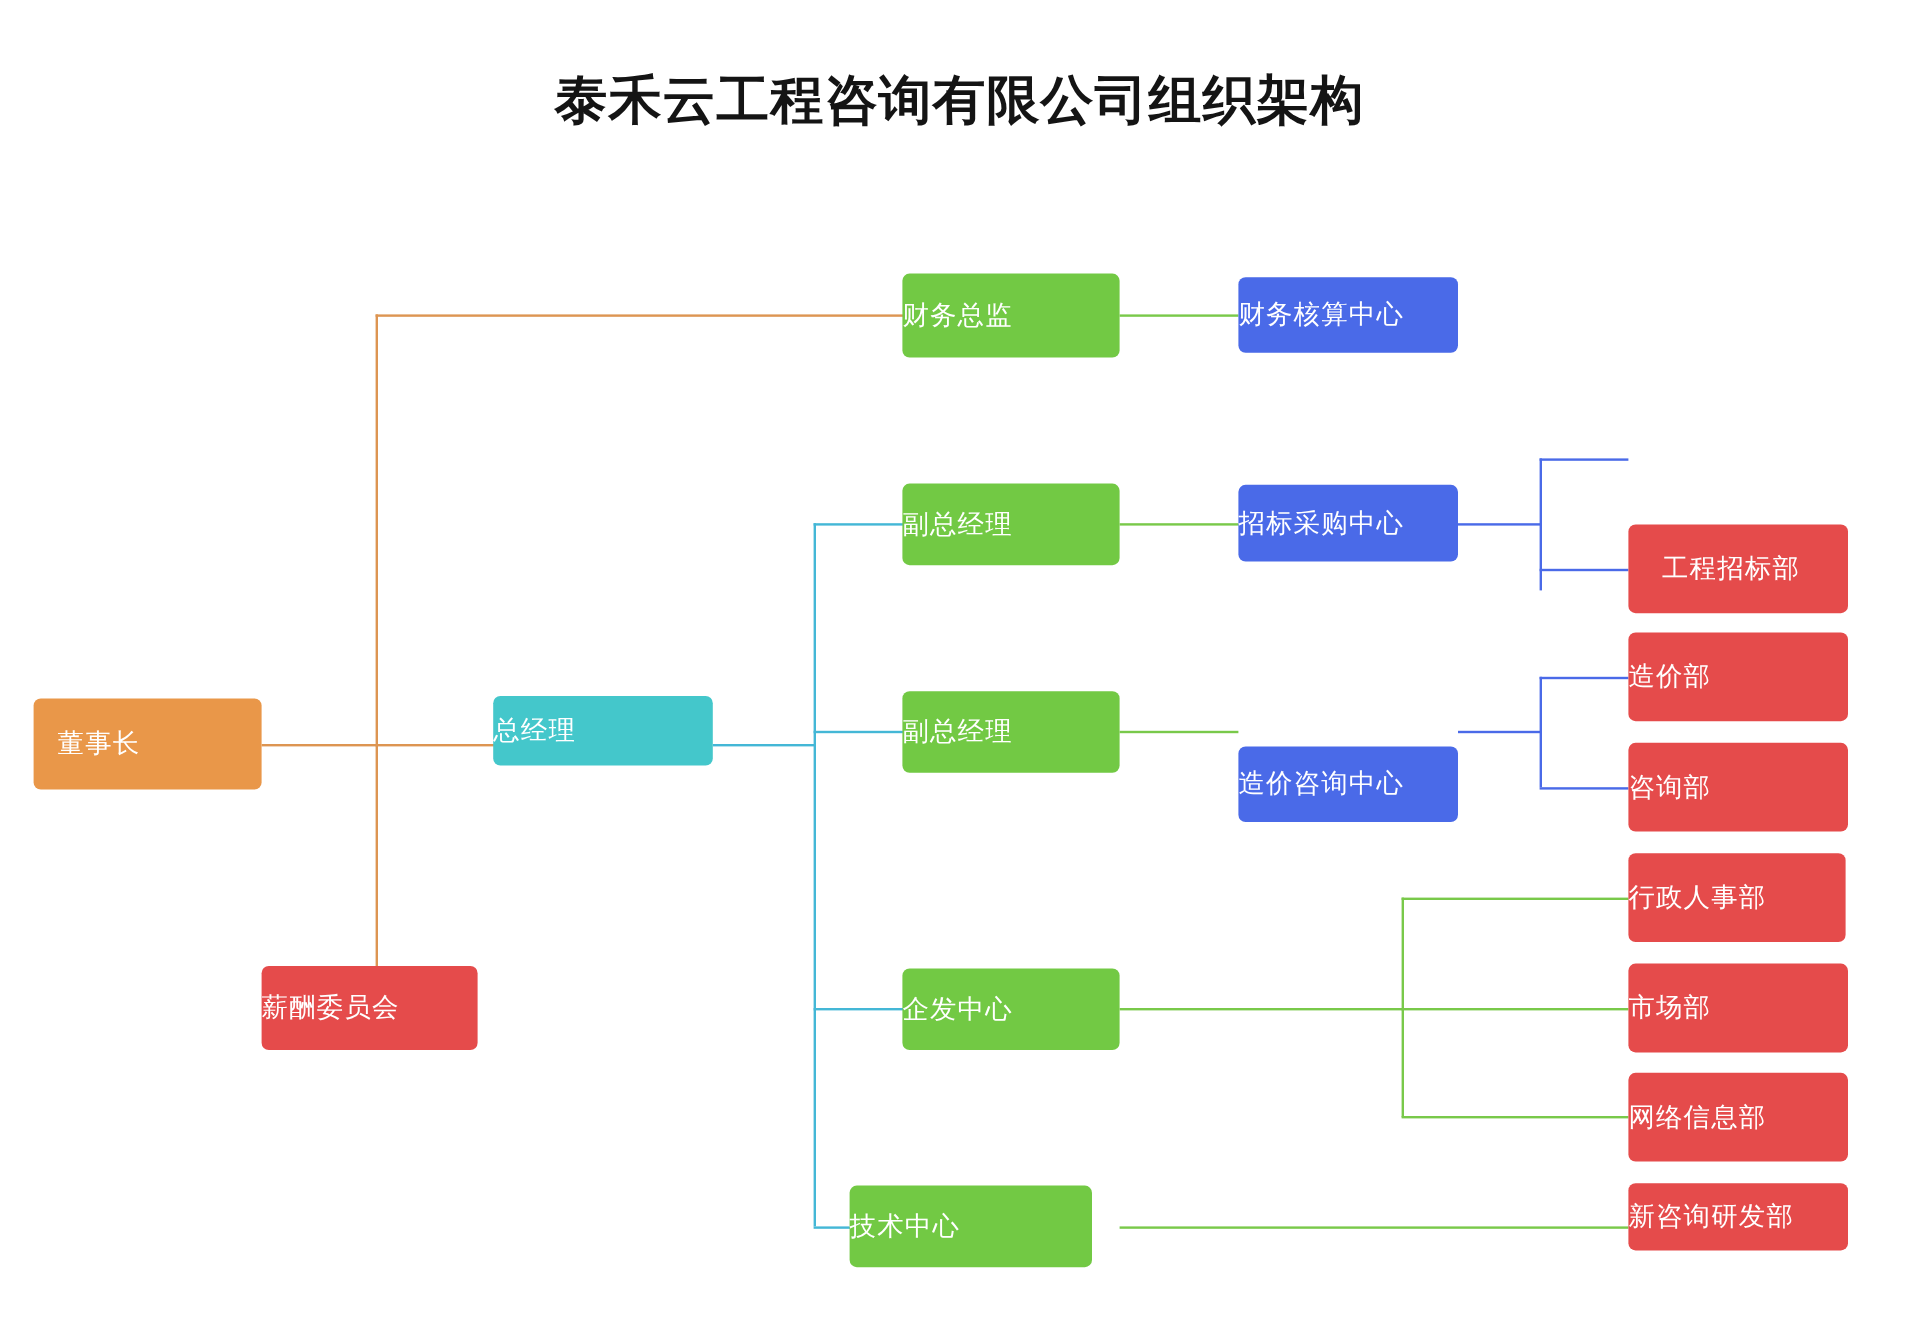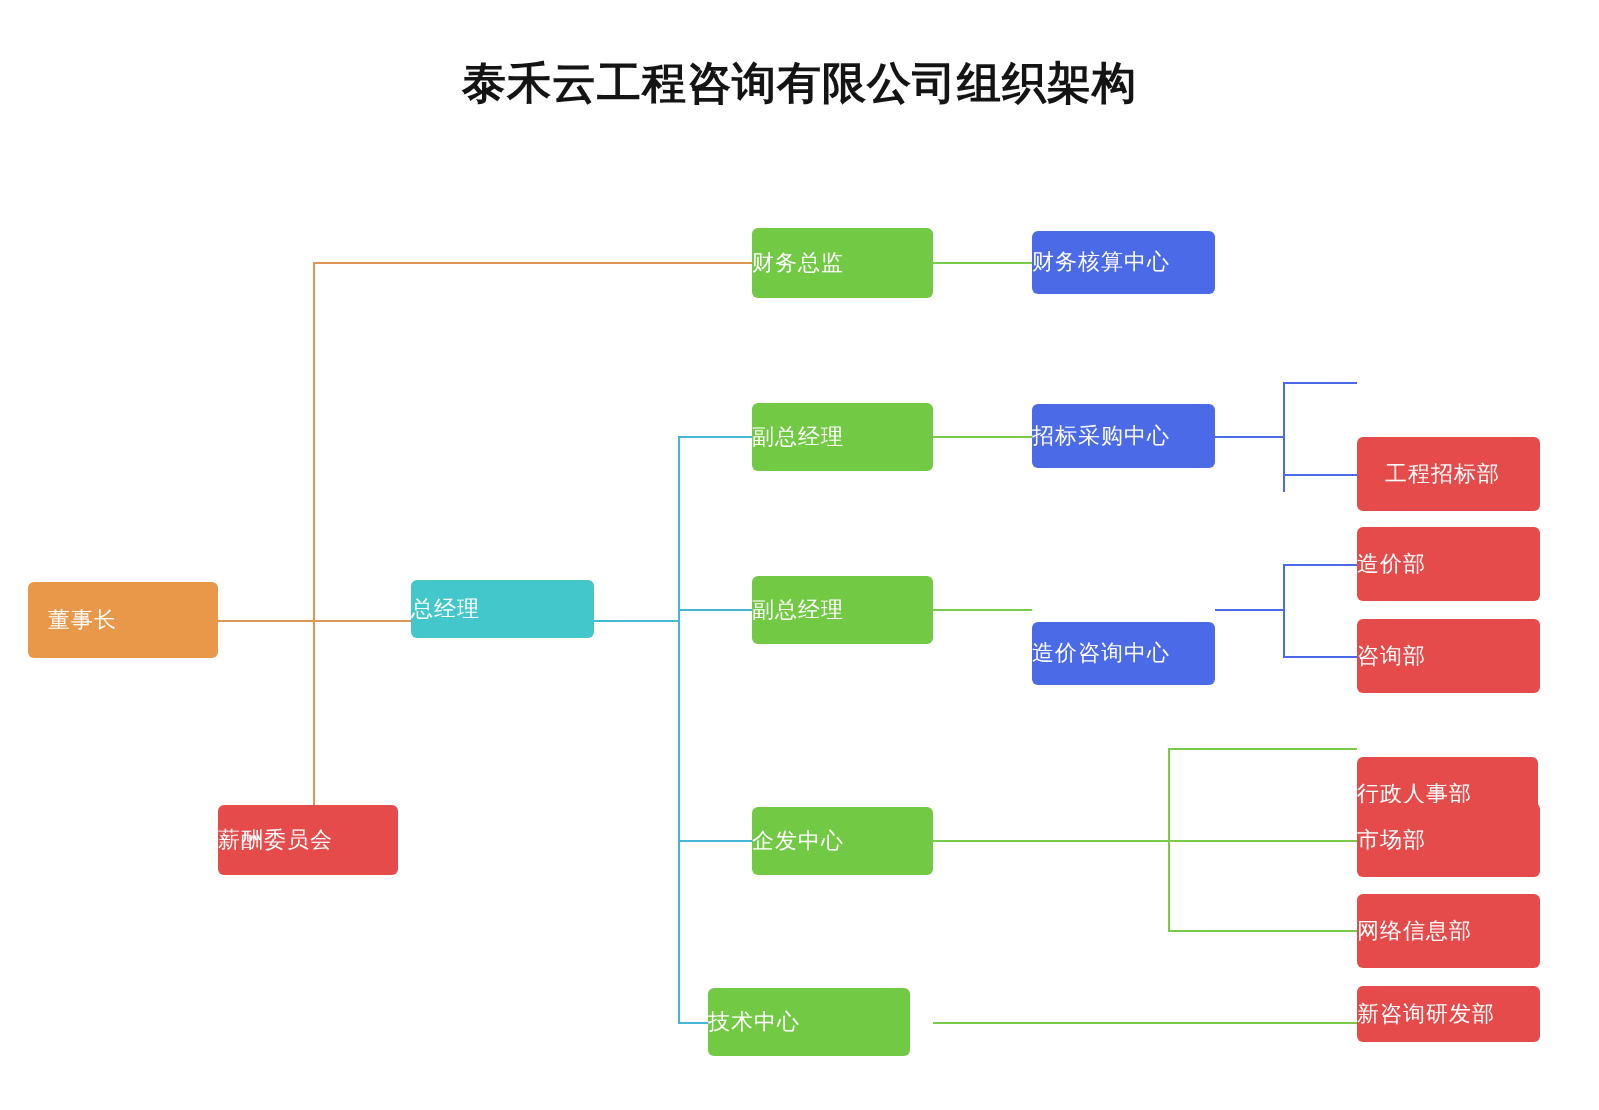--- a/index.html
+++ b/index.html
@@ -158,21 +158,21 @@
   </div>
 
   <div class="node red" style="left:1357px; top:527px; width:183px; height:74px;">
     <span>造价部</span>
   </div>
 
   <div class="node red" style="left:1357px; top:619px; width:183px; height:74px;">
     <span>咨询部</span>
   </div>
 
-  <div class="node red" style="left:1357px; top:711px; width:181px; height:74px;margin-top:46px;">
+  <div class="node red" style="left:1357px; top:711px; width:181px; height:74px;">
     <span>行政人事部</span>
   </div>
 
   <div class="node red" style="left:1357px; top:803px; width:183px; height:74px;">
     <span>市场部</span>
   </div>
 
   <div class="node red" style="left:1357px; top:894px; width:183px; height:74px;">
     <span>网络信息部</span>
   </div>

